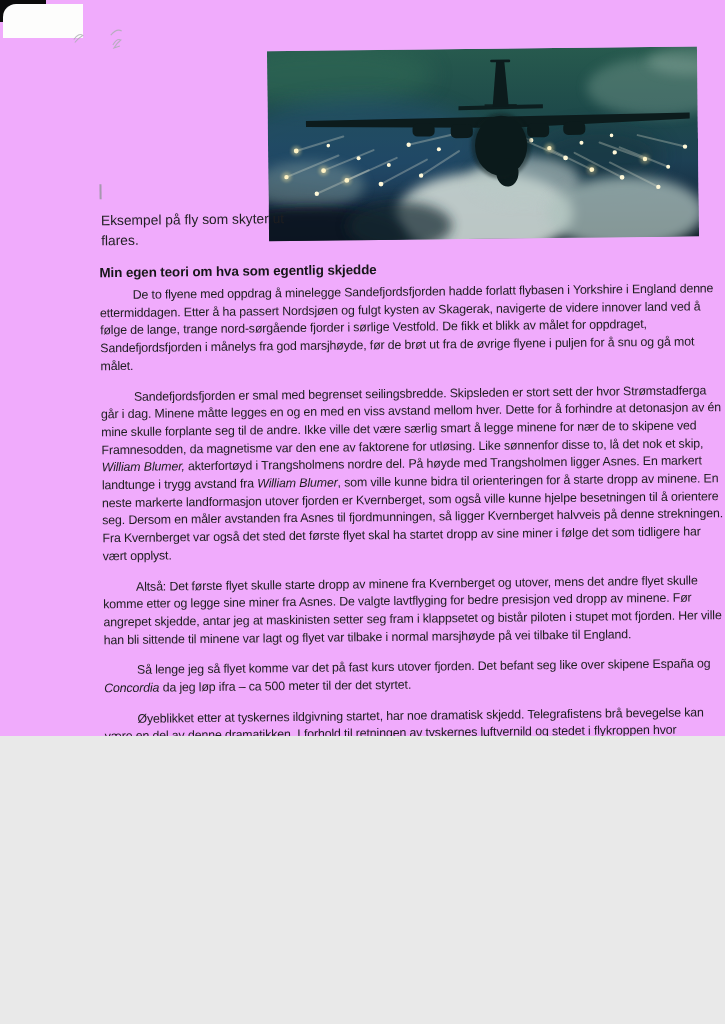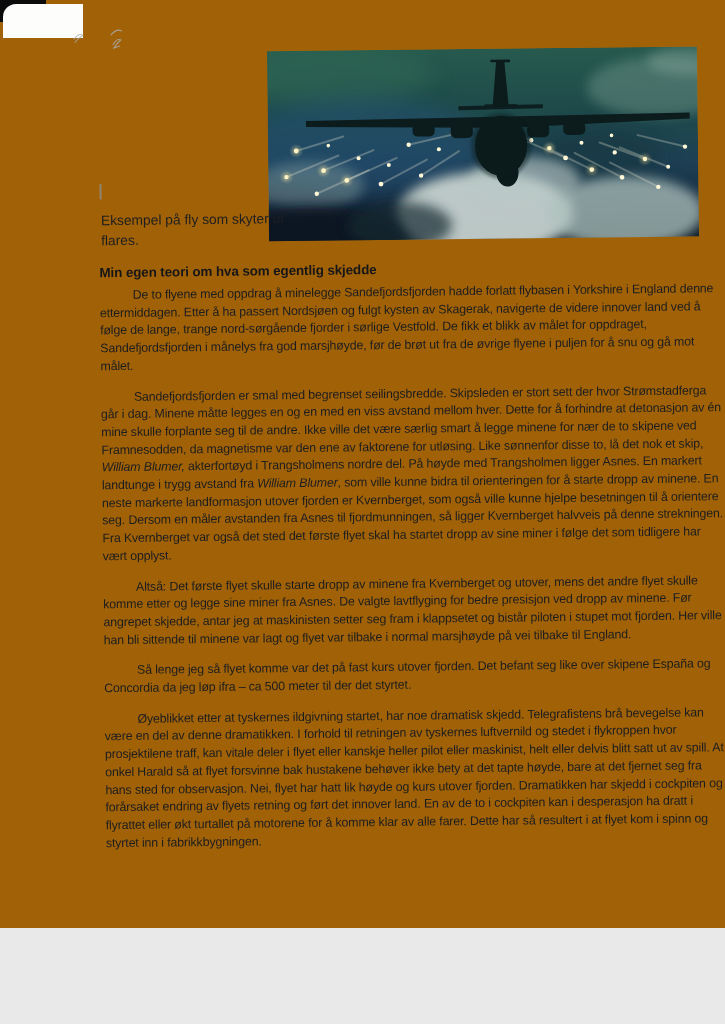--- a/index.html
+++ b/index.html
@@ -1,18 +1,18 @@
 <!DOCTYPE html>
 <html><head>
 <meta charset="utf-8">
 <style>
   html,body { margin:0; padding:0; background:#e9e9e9; }
   .page {
-    position:relative; width:725px; height:928px; overflow:hidden;
-    background:#a16207; color:#222;
+    position:relative; width:725px; height:736px; overflow:hidden;
+    background:#f0abfc; color:#222;
     font-family:"Liberation Sans", sans-serif;
   }
   
   .scan-black-top  { position:absolute; top:0; left:0; width:46px; height:15px; background:#0b0b0b; }
   .scan-black-left { position:absolute; top:0; left:0; width:5px;  height:22px; background:#0b0b0b; }
   .page-corner     { position:absolute; top:4px; left:3px; width:80px; height:34px;
                      background:#fdfdfc; border-top-left-radius:13px; }
   
   .tilt { position:absolute; inset:0; transform:rotate(-0.65deg); transform-origin:120px 320px; }
 
@@ -177,18 +177,18 @@
     <div class="tick"></div>
 
     <p class="caption">Eksempel på fly som skyter ut flares.</p>
 
     <h2 class="heading">Min egen teori om hva som egentlig skjedde</h2>
 
     <div class="bodytext">
       <p><span>De to flyene med oppdrag å minelegge Sandefjordsfjorden hadde forlatt flybasen i Yorkshire i England denne ettermiddagen. Etter å ha passert Nordsjøen og fulgt kysten av Skagerak, navigerte de videre innover land ved å følge de lange, trange nord-sørgående fjorder i sørlige Vestfold. De fikk et blikk av målet for oppdraget, Sandefjordsfjorden i månelys fra god marsjhøyde, før de brøt ut fra de øvrige flyene i puljen for å snu og gå mot målet.</span></p>
       <p><span>Sandefjordsfjorden er smal med begrenset seilingsbredde. Skipsleden er stort sett der hvor Strømstadferga går i dag. Minene måtte legges en og en med en viss avstand mellom hver. Dette for å forhindre at detonasjon av én mine skulle forplante seg til de andre. Ikke ville det være særlig smart å legge minene for nær de to skipene ved Framnesodden, da magnetisme var den ene av faktorene for utløsing. Like sønnenfor disse to, lå det nok et skip, </span><span style="font-style: italic;">William Blumer,</span><span> akterfortøyd i Trangsholmens nordre del. På høyde med Trangsholmen ligger Asnes. En markert landtunge i trygg avstand fra </span><span style="font-style: italic;">William Blumer</span><span>, som ville kunne bidra til orienteringen for å starte dropp av minene. En neste markerte landformasjon utover fjorden er Kvernberget, som også ville kunne hjelpe besetningen til å orientere seg. Dersom en måler avstanden fra Asnes til fjordmunningen, så ligger Kvernberget halvveis på denne strekningen. Fra Kvernberget var også det sted det første flyet skal ha startet dropp av sine miner i følge det som tidligere har vært opplyst.</span></p>
       <p><span>Altså: Det første flyet skulle starte dropp av minene fra Kvernberget og utover, mens det andre flyet skulle komme etter og legge sine miner fra Asnes. De valgte lavtflyging for bedre presisjon ved dropp av minene. Før angrepet skjedde, antar jeg at maskinisten setter seg fram i klappsetet og bistår piloten i stupet mot fjorden. Her ville han bli sittende til minene var lagt og flyet var tilbake i normal marsjhøyde på vei tilbake til England.</span></p>
-      <p><span>Så lenge jeg så flyet komme var det på fast kurs utover fjorden. Det befant seg like over skipene </span><span style="">España</span><span> og </span><span style="">Concordia</span><span> da jeg løp ifra – ca 500 meter til der det styrtet.</span></p>
+      <p><span>Så lenge jeg så flyet komme var det på fast kurs utover fjorden. Det befant seg like over skipene </span><span style="">España</span><span> og </span><span style="font-style: italic;">Concordia</span><span> da jeg løp ifra – ca 500 meter til der det styrtet.</span></p>
       <p><span>Øyeblikket etter at tyskernes ildgivning startet, har noe dramatisk skjedd. Telegrafistens brå bevegelse kan være en del av denne dramatikken. I forhold til retningen av tyskernes luftvernild og stedet i flykroppen hvor prosjektilene traff, kan vitale deler i flyet eller kanskje heller pilot eller maskinist, helt eller delvis blitt satt ut av spill. At onkel Harald så at flyet forsvinne bak hustakene behøver ikke bety at det tapte høyde, bare at det fjernet seg fra hans sted for observasjon. Nei, flyet har hatt lik høyde og kurs utover fjorden. Dramatikken har skjedd i cockpiten og forårsaket endring av flyets retning og ført det innover land. En av de to i cockpiten kan i desperasjon ha dratt i flyrattet eller økt turtallet på motorene for å komme klar av alle farer. Dette har så resultert i at flyet kom i spinn og styrtet inn i fabrikkbygningen.</span></p>
     </div>
 
   </div>
 </div>
 
 </body></html>

